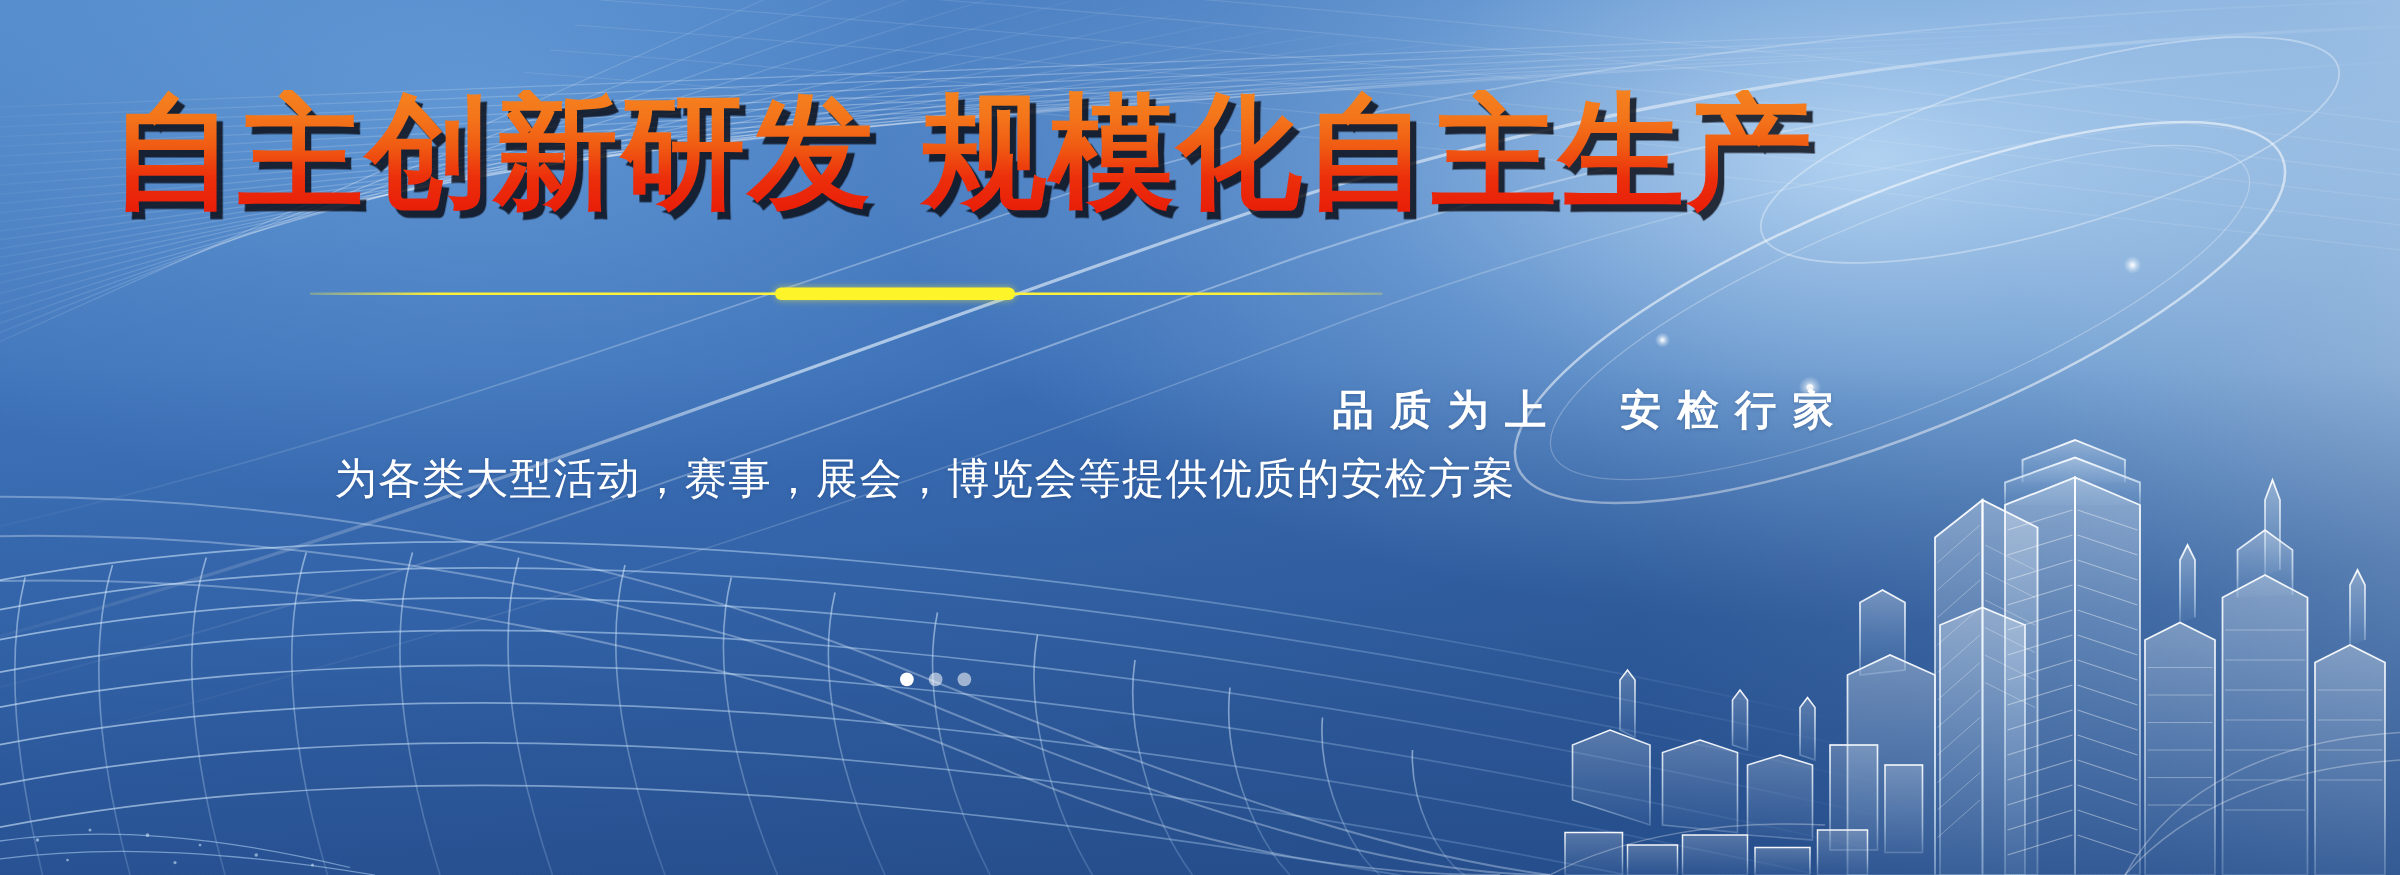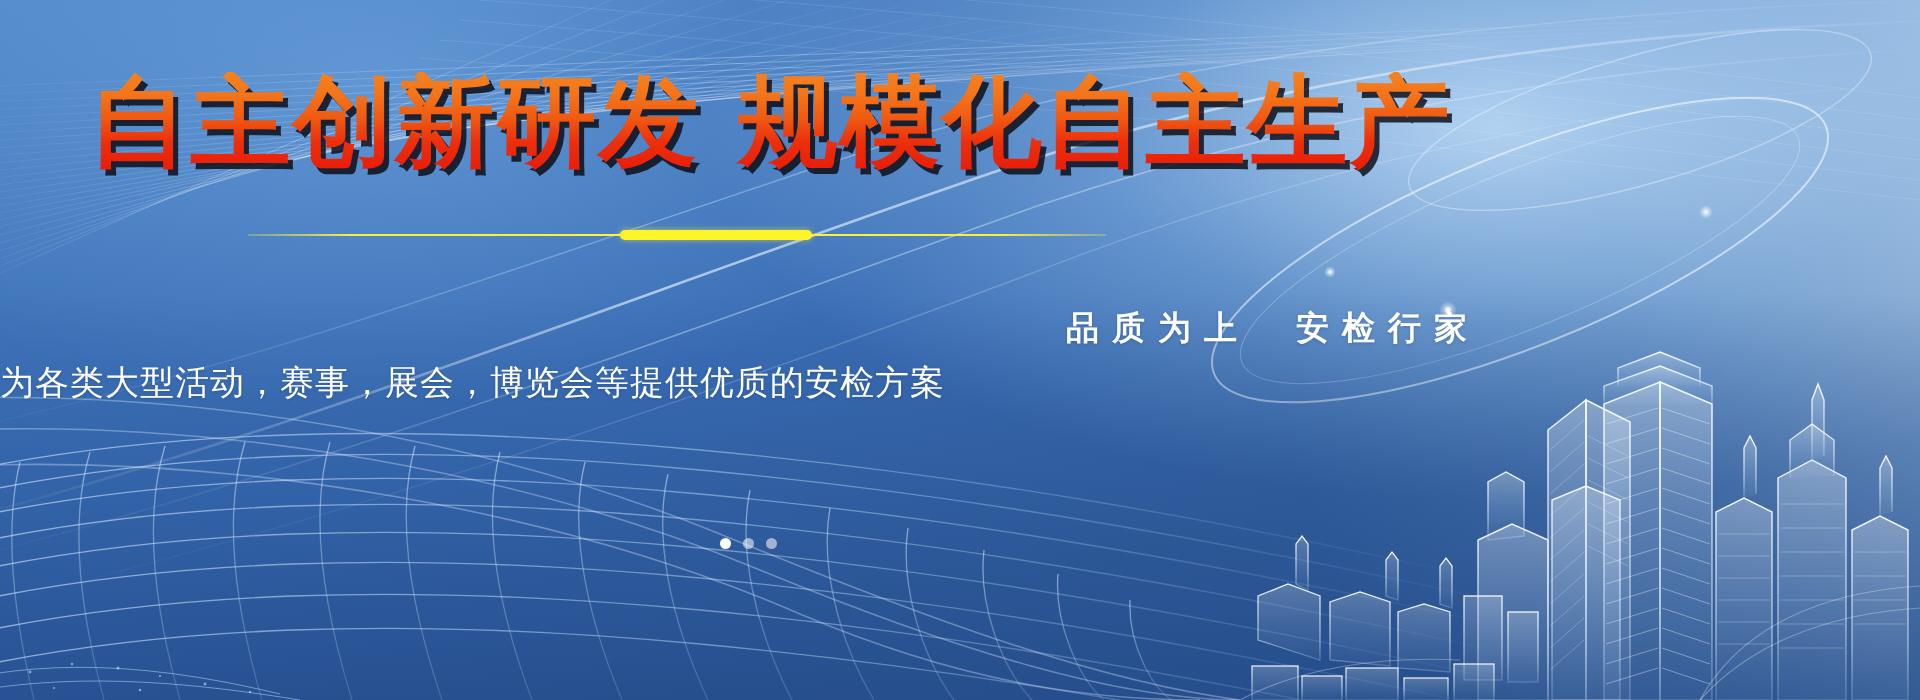--- a/index.html
+++ b/index.html
@@ -112,21 +112,21 @@
     white-space: nowrap;
     text-shadow: 0 1px 3px rgba(20,50,100,0.30);
     font-family: "DejaVu Sans", "Liberation Sans", sans-serif;
   }
 
   .description {
     position: absolute;
     top: 360px;
     left: 0;
     width: 1480px;
-    text-align: left;
+    text-align: center;
     color: #ffffff;
     font-size: 34px;
     font-weight: 400;
     letter-spacing: 1px;
     white-space: nowrap;
     text-shadow: 0 1px 3px rgba(20,50,100,0.30);
     font-family: "DejaVu Sans", "Liberation Sans", sans-serif;
   }
 
   .dots {

